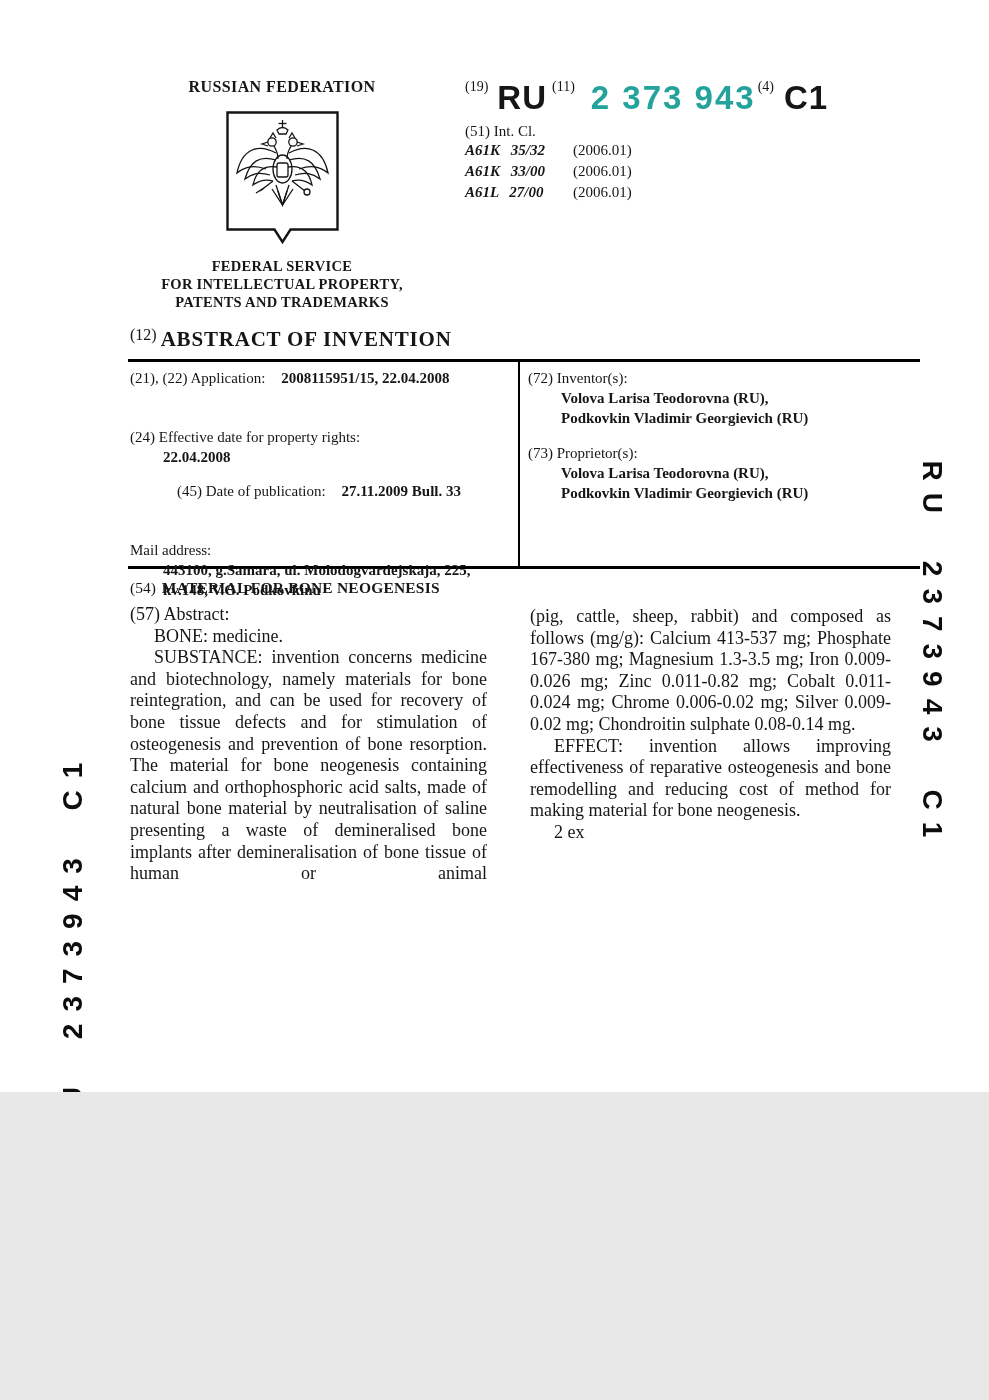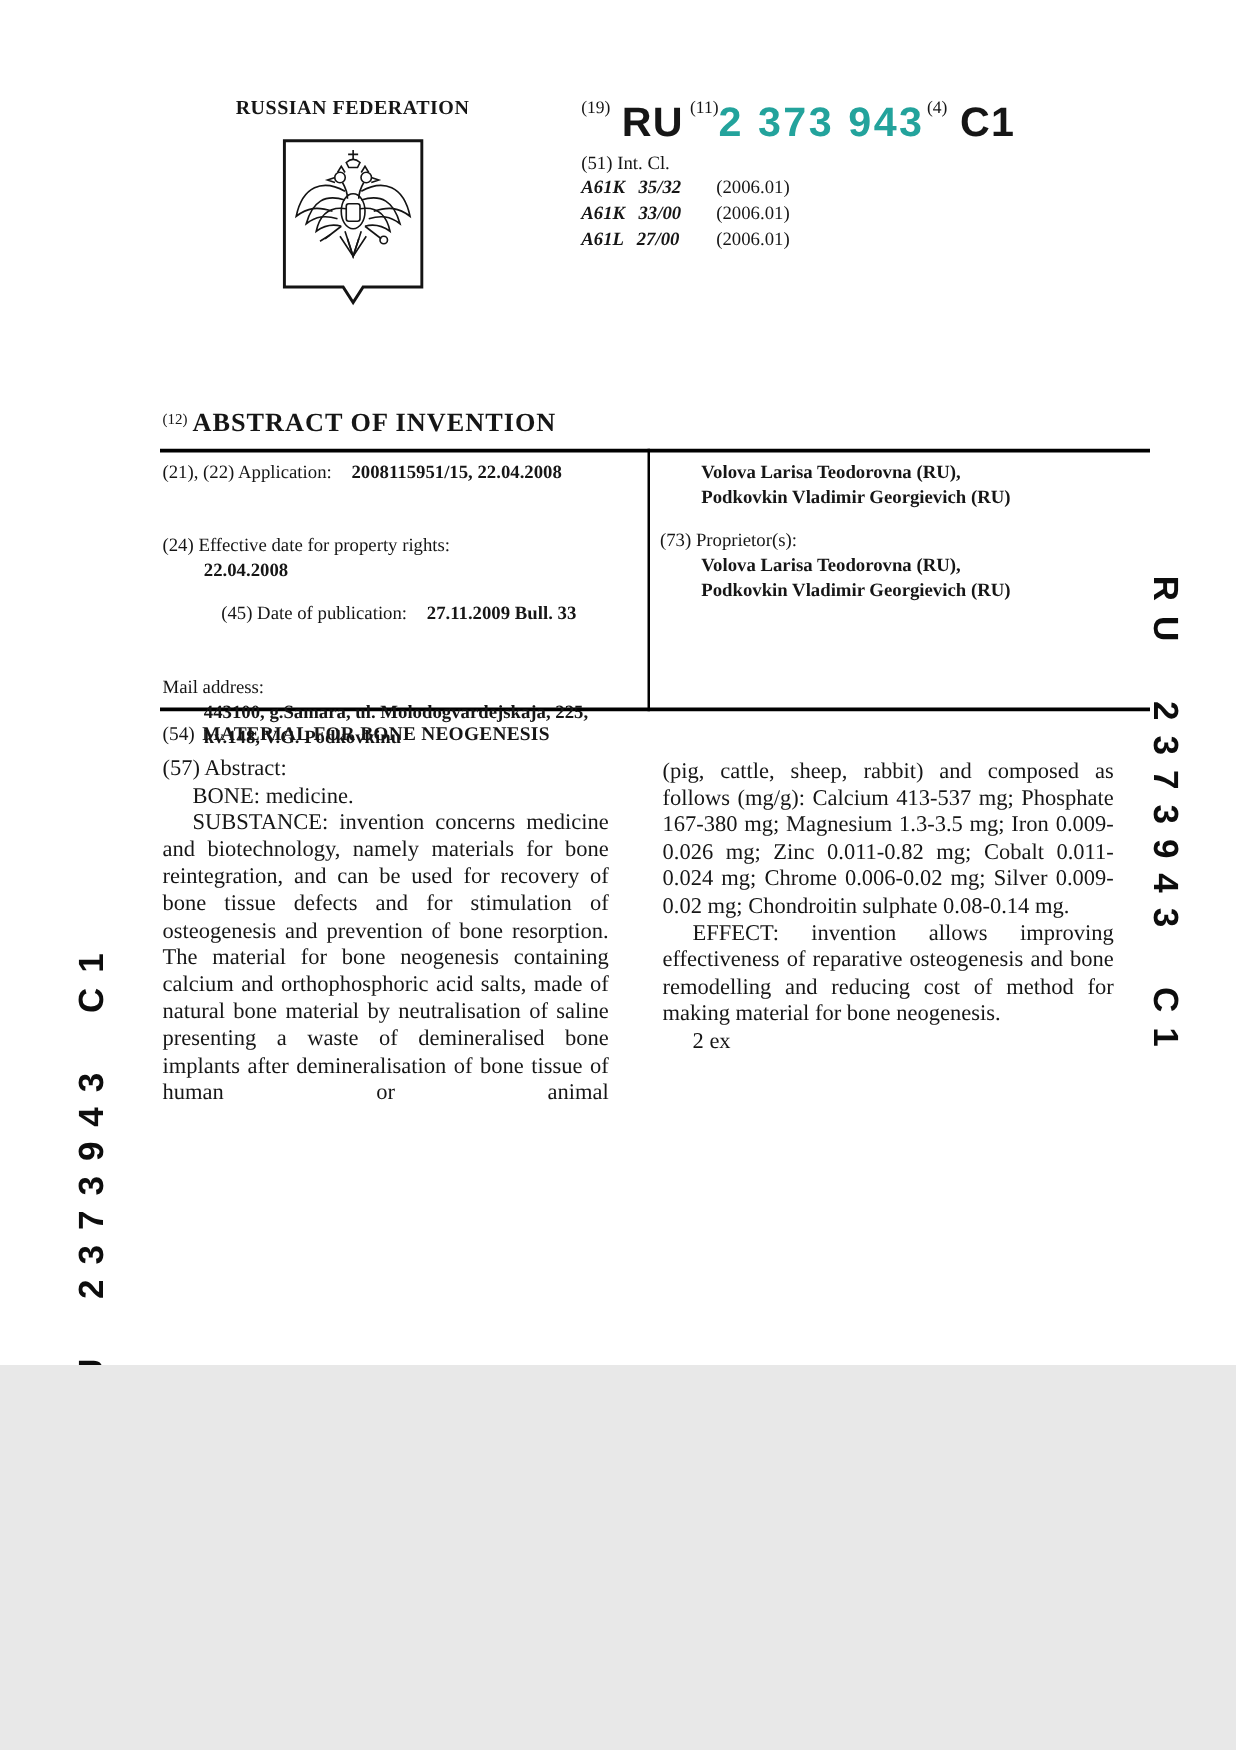--- a/index.html
+++ b/index.html
@@ -15,30 +15,30 @@
   .country { font-size:16px; font-weight:bold; letter-spacing:0.4px; }
   .emblem-wrap { margin-top:15px; display:inline-block; }
   .office { margin-top:8px; font-size:14.5px; font-weight:bold; line-height:18px; letter-spacing:0.3px; }
 
   
   .hdr-right { position:absolute; left:465px; top:78px; width:430px; }
   .publine { display:flex; align-items:flex-start; white-space:nowrap; }
   .supcode { font-size:14px; font-family:"Liberation Serif", serif; padding-top:1px;text-align:right; }
   .big { font-family:"Liberation Sans", sans-serif; font-weight:bold; font-size:33px; line-height:33px; margin-top:3px; letter-spacing:1px; }
   .ru-code   { margin-left:9px; margin-right:5px; }
-  .pub-num   { color:var(--accent,#23a39c); margin-right:2px; letter-spacing:2px; }
+  .pub-num   { color:var(--accent,#23a39c); margin-left:16px; margin-right:2px; letter-spacing:2px; }
   .kind-code { margin-left:10px; }
   .intcl-label { font-size:15px; margin-top:9px; }
   .intcl-row { display:flex; font-size:15px; line-height:21px; }
   .intcl-code { font-weight:bold; font-style:italic; width:108px; word-spacing:7px; }
   .intcl-ver { }
 
   
   .s12 { position:absolute; left:130px; top:326px; white-space:nowrap; }
-  .s12 .num { font-size:12px; vertical-align:6px; }
+  .s12 .num { font-size:16px; vertical-align:6px; }
   .s12 .ttl { font-size:21px; font-weight:bold; letter-spacing:0.8px; margin-left:4px; }
 
   
   .hrule { position:absolute; left:128px; width:792px; height:3px; background:#000; }
   .rule1 { top:359px; }
   .rule2 { top:566px; }
   .vdiv { position:absolute; left:518px; top:359px; width:2px; height:210px; background:#000; }
 
   
   .bib { font-size:15px; line-height:20px; }
@@ -122,20 +122,25 @@
           <path d="M46,78 L56.5,94 L67,78"></path>
           <path d="M52,80 L56.5,94 L61,80"></path>
 
           <path d="M47,70 L34,80"></path>
           <path d="M66,70 L79,80"></path>
           <circle cx="81" cy="81" r="3"></circle>
           <path d="M30,82 l8,-5"></path>
         </g>
       </svg>
     </div>
+    <div class="office">
+      <div>FEDERAL SERVICE</div>
+      <div>FOR INTELLECTUAL PROPERTY,</div>
+      <div>PATENTS AND TRADEMARKS</div>
+    </div>
   </div>
 
   <div class="hdr-right">
     <div class="publine">
       <span class="supcode">(19)</span>
       <span class="big ru-code">RU</span>
       <span class="supcode">(11)</span>
       <span class="big pub-num">2 373 943</span>
       <span class="supcode">(4)</span>
       <span class="big kind-code">C1</span>
@@ -178,20 +183,21 @@
     </div>
     <div class="row tight">
       <div class="lbl">Mail address:</div>
       <div class="val indent">443100, g.Samara, ul. Molodogvardejskaja, 225,</div>
       <div class="val indent">kv.148, V.G. Podkovkinu</div>
     </div>
   </div>
 
   <div class="bib bib-right">
     <div class="row">
+      <div class="lbl">(72) Inventor(s):</div>
       <div class="val indent">Volova Larisa Teodorovna (RU),</div>
       <div class="val indent">Podkovkin Vladimir Georgievich (RU)</div>
     </div>
     <div class="row" style="margin-top:15px;">
       <div class="lbl">(73) Proprietor(s):</div>
       <div class="val indent">Volova Larisa Teodorovna (RU),</div>
       <div class="val indent">Podkovkin Vladimir Georgievich (RU)</div>
     </div>
   </div>
 

